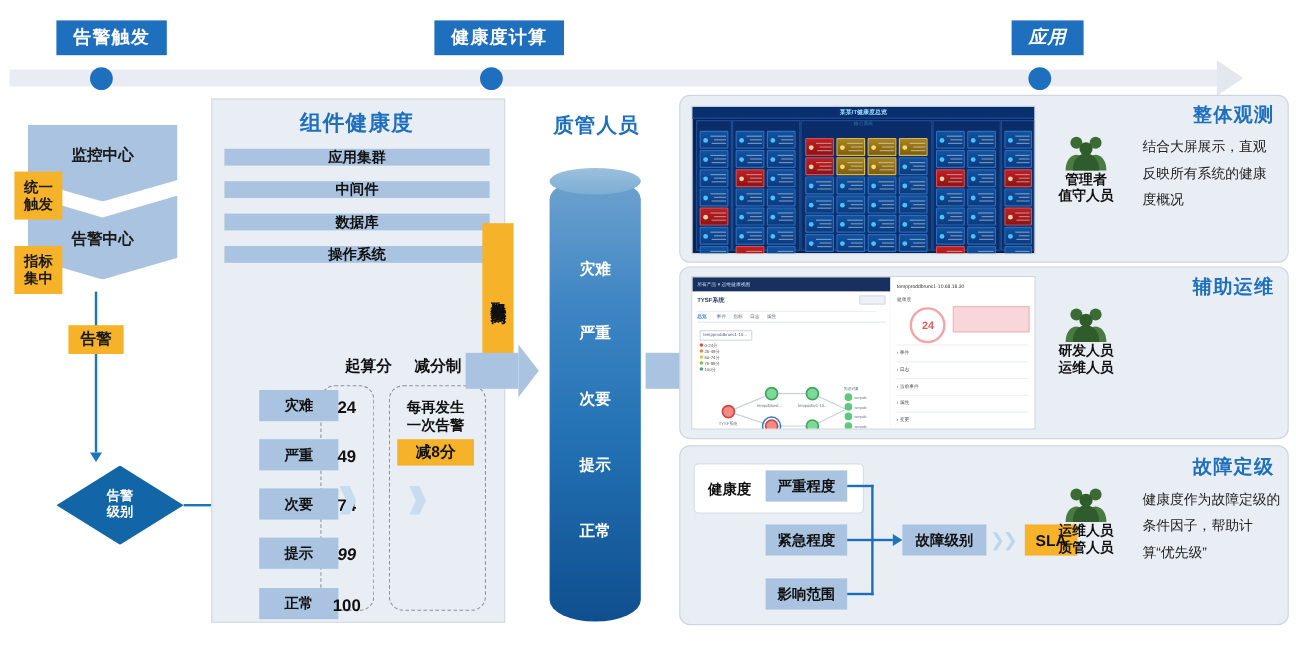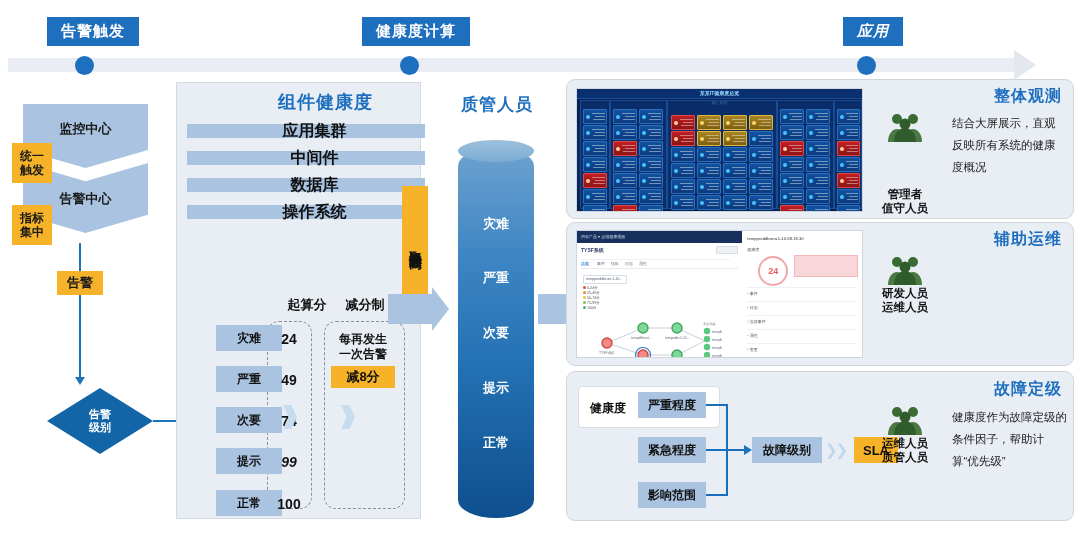--- a/index.html
+++ b/index.html
@@ -41,23 +41,23 @@
 
   .diamond{position:absolute;left:47px;top:388px;width:106px;height:66px;
      background:#1266a8;clip-path:polygon(50% 0,100% 50%,50% 100%,0 50%);
      display:flex;align-items:center;justify-content:center;}
   .diamond span{color:#fff;font-size:11px;font-weight:bold;line-height:13px;text-align:center;}
 
   
   .panelC{position:absolute;left:176px;top:82px;width:243px;height:435px;
      background:#e9eef4;border:1px solid #d5dbe3;}
   .panelC-title{position:absolute;left:176px;top:90px;width:243px;text-align:center;
-     font-size:18px;font-weight:bold;color:#1f6fbf;letter-spacing:1px;margin-left:28px;}
+     font-size:18px;font-weight:bold;color:#1f6fbf;letter-spacing:1px;}
   .comp-row{position:absolute;left:187px;width:221px;height:14px;background:#a9c3e0;
-     display:flex;align-items:center;justify-content:center;font-size:16px;font-weight:bold;color:#111;padding-left:17px;}
+     display:flex;align-items:center;justify-content:center;font-size:12px;font-weight:bold;color:#111;}
 
   .colhead{position:absolute;font-size:13px;font-weight:bold;color:#111;text-align:center;}
   .dash-box{position:absolute;border:1.6px dashed #8a9199;border-radius:12px;}
   .lvl-row{position:absolute;left:216px;width:66px;height:26px;background:#a9c3e0;
      display:flex;align-items:center;justify-content:center;font-size:12px;font-weight:bold;color:#111;}
   .score{position:absolute;width:56px;text-align:center;font-size:14px;font-weight:bold;color:#111;}
 
   .ded-txt{position:absolute;left:330px;top:332px;width:66px;text-align:center;
      font-size:12px;font-weight:bold;color:#111;line-height:15px;}
   .ded-badge{position:absolute;left:331px;top:366px;width:64px;height:22px;background:#f6b329;
@@ -647,21 +647,21 @@
   </div>
 
   <svg class="people" style="left:882px;top:113px;" viewBox="0 0 46 30">
     <circle cx="15" cy="6" r="5" fill="#3a6b33"></circle>
       <circle cx="31" cy="6" r="5" fill="#3a6b33"></circle>
     <path d="M6 29 C6 20 11 16 15 16 C19 16 24 20 24 29 Z" fill="#4a7a42"></path>
     <path d="M22 29 C22 20 27 16 31 16 C35 16 40 20 40 29 Z" fill="#4a7a42"></path>
     <circle cx="23" cy="11" r="5.5" fill="#2f5c2a"></circle>
     <path d="M12 29 C12 19.5 17.5 15 23 15 C28.5 15 34 19.5 34 29 Z" fill="#2f5c2a"></path>
   </svg>
-  <div class="role" style="left:868px;top:143px;width:74px;margin-top:44px;">管理者<br>值守人员</div>
+  <div class="role" style="left:868px;top:143px;width:74px;">管理者<br>值守人员</div>
   <div class="card-desc" style="left:952px;top:112px;width:112px;">结合大屏展示，直观反映所有系统的健康度概况</div>
 
   <div class="card" style="left:566px;top:222px;width:506px;height:142px;"></div>
   <div class="card-title" style="left:866px;top:229px;width:196px;">辅助运维</div>
 
   <div class="shot" style="left:576px;top:230px;width:285px;height:126px;">
     <div class="ops-nav">
       <div class="ops-navtxt">所有产品 ▾    运维健康视图</div>
     </div>
     <div class="ops-left">

